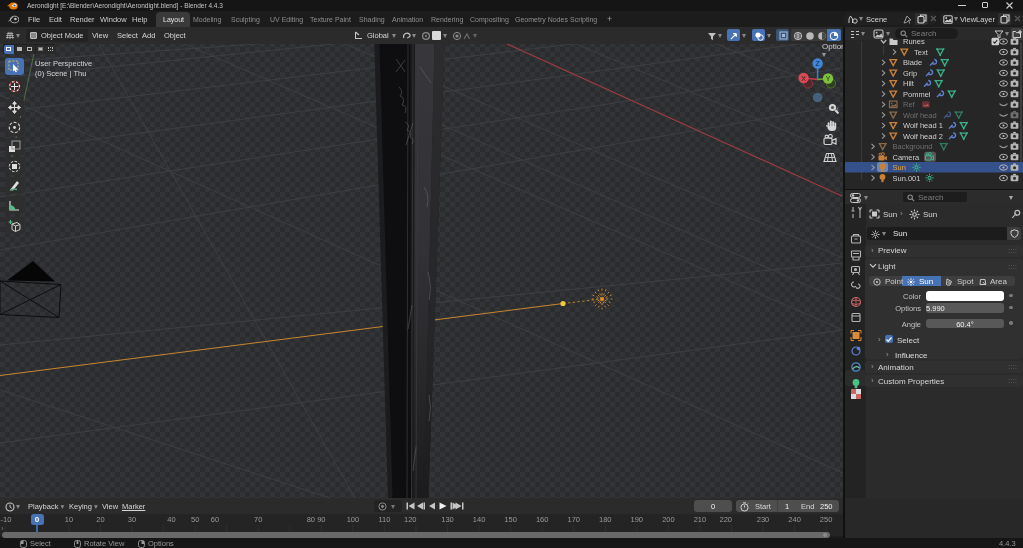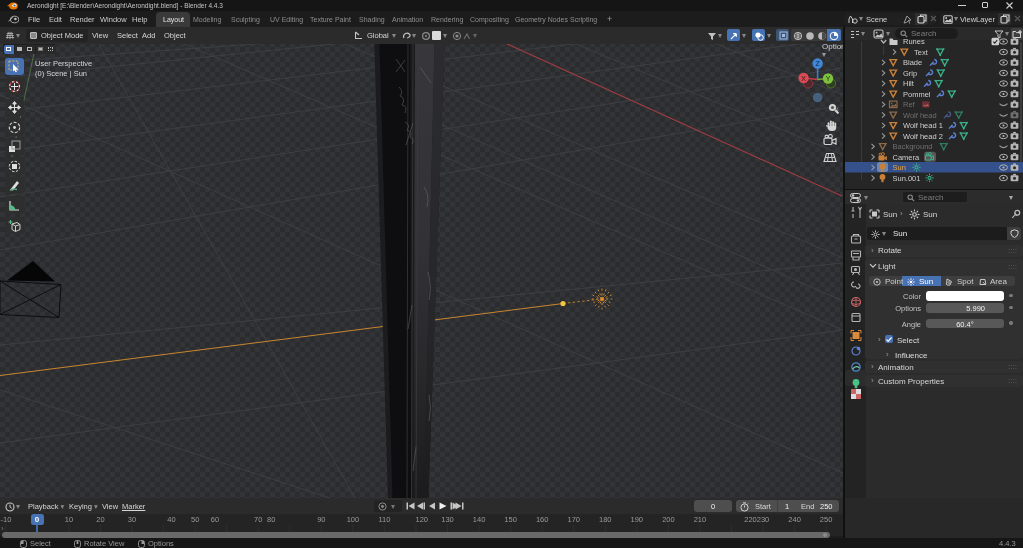--- a/index.html
+++ b/index.html
@@ -268,21 +268,21 @@
       <div style="margin:2px 0 0 2px;width:5px;height:4px;border:1px solid #b9b9b9;"></div>
     </div>
   <div class="abs" style="left:35.5px;top:17.5px;width:10px;height:9px;background:#2a2a2a;">
       <div style="margin:2px 0 0 2px;width:5px;height:4px;background:#b9b9b9;border:1px solid #777;"></div>
     </div>
   <div class="abs" style="left:46px;top:17.5px;width:10px;height:9px;background:#2a2a2a;border-radius:0 2px 2px 0;">
       <div style="margin:2px 0 0 2px;width:5px;height:4px;border:1px dotted #b9b9b9;"></div>
     </div>
 
   <div class="abs t75" style="left:35px;top:33px;color:#d5d5d5;">User Perspective</div>
-  <div class="abs t75" style="left:35px;top:43px;color:#d5d5d5;">(0) Scene | Sun</div>
+  <div class="abs t75" style="left:35px;top:43px;color:#d5d5d5;">(0) Scene | Thu</div>
 
   <div class="abs t8" style="left:806px;top:16px;color:#d0d0d0;margin-left:16px;">Options <span style="color:#999">▾</span></div>
   <div class="abs" style="left:836px;top:78px;color:#9a9a9a;font-size:9px;line-height:1;">‹</div>
 </div>
 
 <div class="abs" style="left:5px;top:57.5px;">
   <div class="abs" style="left:0;top:0;width:19px;height:17.5px;background:#4772b3;border-radius:3px;">
     <svg style="margin:2px 0 0 3px" width="13" height="13" viewBox="0 0 13 13">
         <rect x="1" y="1" width="9" height="9" fill="none" stroke="#e8b055" stroke-width="1" stroke-dasharray="2 1.4"></rect>
         <path d="M5 4 L10.5 9.5 L8 9.8 L9 12 L7.5 12.3 L6.5 10 L5 11.5 Z" fill="#fff"></path>
@@ -721,21 +721,21 @@
     </svg>
   <div class="abs t8" style="left:37px;top:41px;color:#888;">▾</div>
   <div class="abs t8" style="left:48px;top:41px;color:#e8e8e8;">Sun</div>
   <div class="abs" style="left:162px;top:38px;width:14px;height:13px;background:#3d3d3d;border-radius:0 3px 3px 0;"></div>
   <svg class="abs" style="left:165px;top:40px;" width="9" height="9" viewBox="0 0 9 9">
       <path d="M4.5 0.8 L8 2 V4.5 Q8 7 4.5 8.5 Q1 7 1 4.5 V2 Z" fill="none" stroke="#cfcfcf" stroke-width="1"></path>
     </svg>
 
   <div class="abs" style="left:20px;top:56px;width:158px;height:12px;background:#303030;border-radius:3px;"></div>
   <div class="abs t8" style="left:26px;top:58px;color:#999;">›</div>
-  <div class="abs t8" style="left:33px;top:58px;color:#d7d7d7;">Rotate</div>
+  <div class="abs t8" style="left:33px;top:58px;color:#d7d7d7;">Preview</div>
   <div class="abs t8" style="left:163px;top:58px;color:#666;">::::</div>
 
   <div class="abs" style="left:20px;top:70px;width:158px;height:100px;background:#303030;border-radius:3px;"></div>
   <svg class="abs" style="left:24px;top:74px;" width="8" height="6" viewBox="0 0 8 6">
       <path d="M1 1.2 l3 3 3-3" fill="none" stroke="#ccc" stroke-width="1.2"></path>
     </svg>
   <div class="abs t8" style="left:33px;top:74px;color:#d7d7d7;">Light</div>
   <div class="abs t8" style="left:163px;top:74px;color:#666;">::::</div>
 
   <div class="abs" style="left:23.5px;top:87px;width:146px;height:10px;background:#3e3e3e;border-radius:3px;"></div>
@@ -768,21 +768,21 @@
       <path d="M1.5 1.5 H6 L6.8 6.5 H1 Z" fill="none" stroke="#c9c9c9" stroke-width="1"></path>
       <path d="M4 4 l2.5 3" stroke="#c9c9c9" stroke-width="0.9"></path>
     </svg>
   <div class="abs t8" style="left:145px;top:89px;color:#cfcfcf;">Area</div>
 
   <div class="abs t75" style="left:40px;top:103.5px;width:36px;text-align:right;color:#c3c3c3;">Color</div>
   <div class="abs" style="left:81px;top:102px;width:78px;height:9.5px;background:#ffffff;border-radius:3px;"></div>
   <div class="abs" style="left:164px;top:104.5px;width:3.5px;height:3.5px;border-radius:50%;background:#7a7a7a;"></div>
   <div class="abs t75" style="left:40px;top:116px;width:36px;text-align:right;color:#c3c3c3;">Options</div>
   <div class="abs" style="left:81px;top:114px;width:78px;height:9.5px;background:#585858;border-radius:3px;"></div>
-  <div class="abs t75" style="left:81px;top:116px;width:59px;text-align:right;color:#f0f0f0;">5.990</div>
+  <div class="abs t75" style="left:81px;top:116px;width:59px;text-align:left;color:#f0f0f0;">5.990</div>
   <div class="abs" style="left:164px;top:116.5px;width:3.5px;height:3.5px;border-radius:50%;background:#7a7a7a;"></div>
   <div class="abs t75" style="left:40px;top:131.5px;width:36px;text-align:right;color:#c3c3c3;">Angle</div>
   <div class="abs" style="left:81px;top:129.5px;width:78px;height:9.5px;background:#585858;border-radius:3px;"></div>
   <div class="abs t75" style="left:81px;top:131.5px;width:78px;text-align:center;color:#f0f0f0;">60.4°</div>
   <div class="abs" style="left:164px;top:132px;width:3.5px;height:3.5px;border-radius:50%;background:#7a7a7a;"></div>
 
   <div class="abs t8" style="left:33px;top:146.5px;color:#999;">›</div>
   <div class="abs" style="left:40px;top:146px;width:8px;height:8px;background:#4772b3;border-radius:2px;"></div>
   <svg class="abs" style="left:41px;top:147.5px;" width="6" height="5" viewBox="0 0 6 5">
       <path d="M0.5 2.5 l1.7 1.8 L5.5 0.5" fill="none" stroke="#fff" stroke-width="1.2"></path>
@@ -878,35 +878,35 @@
   </svg>
   <div class="abs t75" style="left:-6.1px;top:17.5px;width:24px;text-align:center;color:#9a9a9a;">-10</div>
   <div class="abs t75" style="left:25.4px;top:17.5px;width:24px;text-align:center;color:#9a9a9a;">0</div>
   <div class="abs t75" style="left:56.9px;top:17.5px;width:24px;text-align:center;color:#9a9a9a;">10</div>
   <div class="abs t75" style="left:88.5px;top:17.5px;width:24px;text-align:center;color:#9a9a9a;">20</div>
   <div class="abs t75" style="left:120.0px;top:17.5px;width:24px;text-align:center;color:#9a9a9a;">30</div>
   <div class="abs t75" style="left:151.6px;top:17.5px;width:24px;text-align:right;color:#9a9a9a;">40</div>
   <div class="abs t75" style="left:183.2px;top:17.5px;width:24px;text-align:center;color:#9a9a9a;">50</div>
   <div class="abs t75" style="left:203px;top:17.5px;width:24px;text-align:center;color:#9a9a9a;">60</div>
   <div class="abs t75" style="left:246.2px;top:17.5px;width:24px;text-align:center;color:#9a9a9a;">70</div>
-  <div class="abs t75" style="left:267px;top:17.5px;width:24px;text-align:left;color:#9a9a9a;">80</div>
+  <div class="abs t75" style="left:291px;top:17.5px;width:24px;text-align:right;color:#9a9a9a;">80</div>
   <div class="abs t75" style="left:309.3px;top:17.5px;width:24px;text-align:center;color:#9a9a9a;">90</div>
   <div class="abs t75" style="left:340.9px;top:17.5px;width:24px;text-align:center;color:#9a9a9a;">100</div>
   <div class="abs t75" style="left:372.4px;top:17.5px;width:24px;text-align:center;color:#9a9a9a;">110</div>
-  <div class="abs t75" style="left:404.0px;top:17.5px;width:24px;text-align:right;color:#9a9a9a;">120</div>
+  <div class="abs t75" style="left:404.0px;top:17.5px;width:24px;text-align:left;color:#9a9a9a;">120</div>
   <div class="abs t75" style="left:435.5px;top:17.5px;width:24px;text-align:center;color:#9a9a9a;">130</div>
   <div class="abs t75" style="left:467.1px;top:17.5px;width:24px;text-align:center;color:#9a9a9a;">140</div>
   <div class="abs t75" style="left:498.6px;top:17.5px;width:24px;text-align:center;color:#9a9a9a;">150</div>
   <div class="abs t75" style="left:530.2px;top:17.5px;width:24px;text-align:center;color:#9a9a9a;">160</div>
   <div class="abs t75" style="left:561.8px;top:17.5px;width:24px;text-align:center;color:#9a9a9a;">170</div>
   <div class="abs t75" style="left:593.3px;top:17.5px;width:24px;text-align:center;color:#9a9a9a;">180</div>
   <div class="abs t75" style="left:624.8px;top:17.5px;width:24px;text-align:center;color:#9a9a9a;">190</div>
   <div class="abs t75" style="left:656.4px;top:17.5px;width:24px;text-align:center;color:#9a9a9a;">200</div>
   <div class="abs t75" style="left:687.9px;top:17.5px;width:24px;text-align:center;color:#9a9a9a;">210</div>
-  <div class="abs t75" style="left:719.5px;top:17.5px;width:24px;text-align:center;color:#9a9a9a;margin-left:19px;">220</div>
+  <div class="abs t75" style="left:719.5px;top:17.5px;width:24px;text-align:left;color:#9a9a9a;">220</div>
   <div class="abs t75" style="left:751.0px;top:17.5px;width:24px;text-align:center;color:#9a9a9a;">230</div>
   <div class="abs t75" style="left:782.6px;top:17.5px;width:24px;text-align:center;color:#9a9a9a;">240</div>
   <div class="abs t75" style="left:814.1px;top:17.5px;width:24px;text-align:center;color:#9a9a9a;">250</div>
   <div class="abs" style="left:36.3px;top:17px;width:1.8px;height:20px;background:#3d69a8;"></div>
   <div class="abs" style="left:30.5px;top:16px;width:13px;height:10.5px;background:#4772b3;border-radius:2.5px;"></div>
   <div class="abs t8" style="left:30.5px;top:18px;width:13px;text-align:center;color:#fff;font-weight:bold;">0</div>
   <div class="abs t8" style="left:1px;top:27px;color:#777;">›</div>
 
   <div class="abs" style="left:2px;top:34px;width:828px;height:5.5px;background:#696969;border-radius:3px;"></div>
   <div class="abs" style="left:822.5px;top:34.5px;width:4.5px;height:4.5px;border-radius:50%;background:#8a8a8a;"></div>

